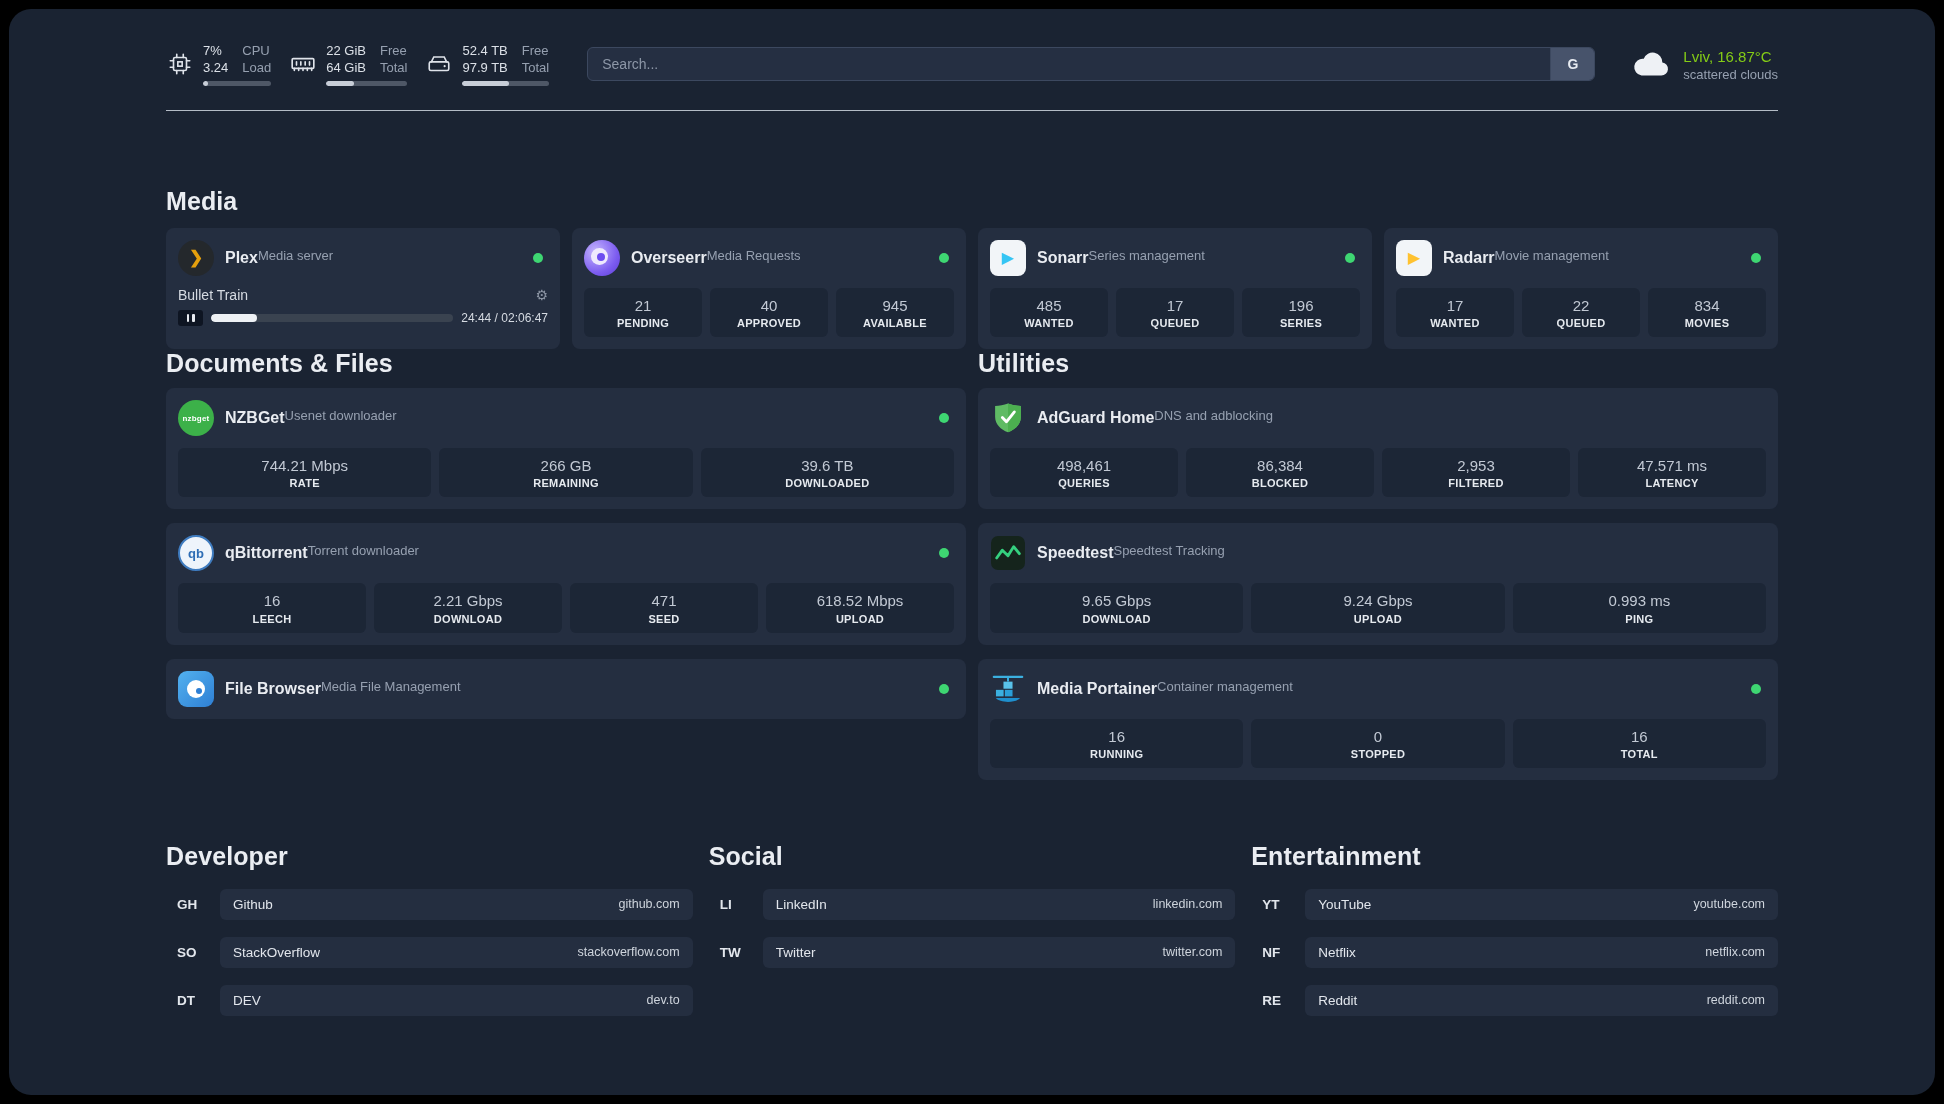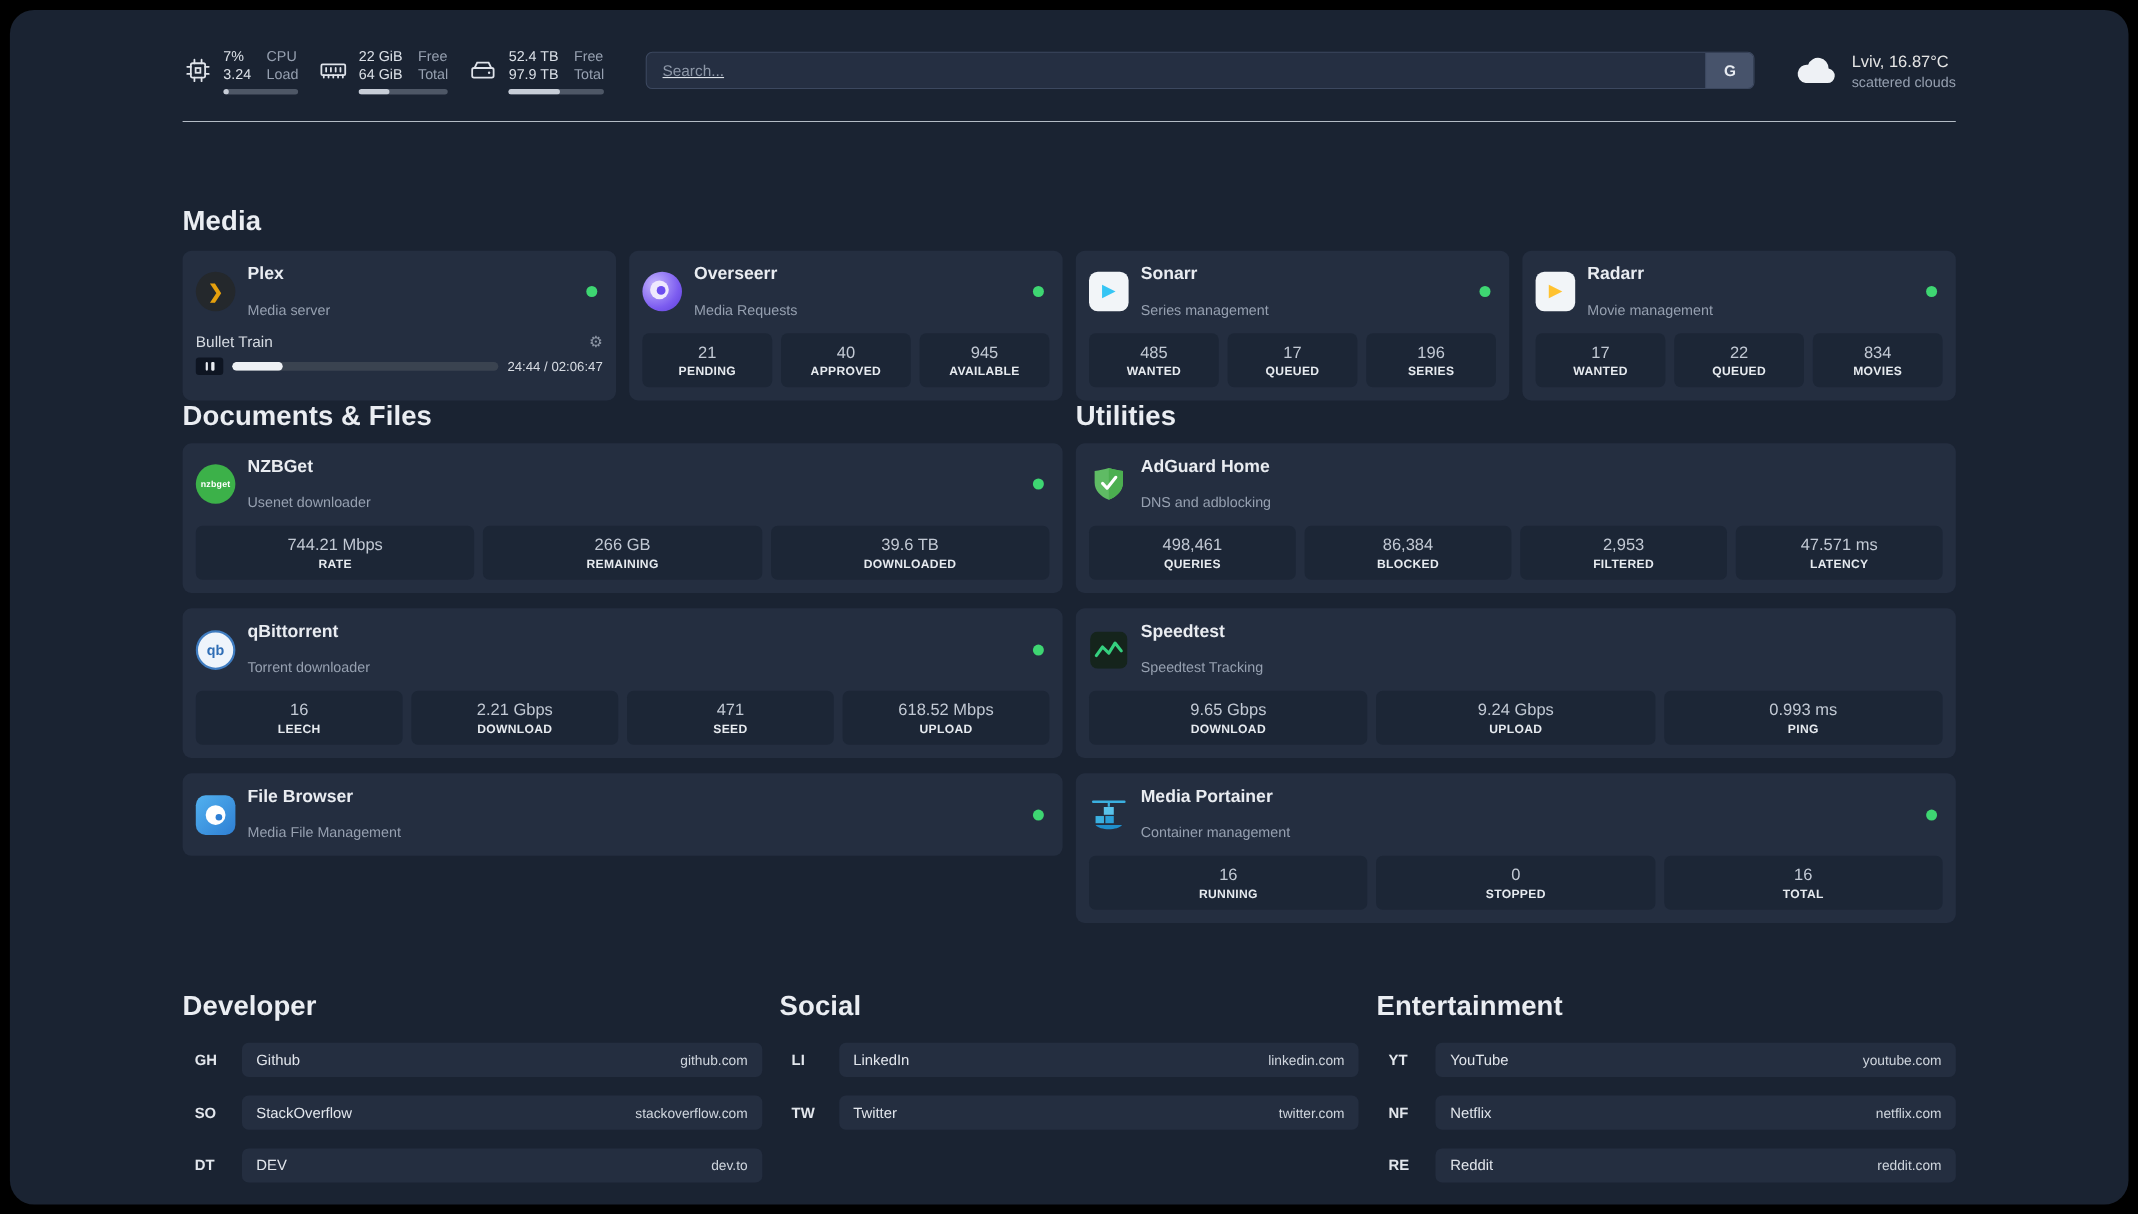--- a/index.html
+++ b/index.html
@@ -27,45 +27,45 @@
   .res-icon svg{width:26px;height:26px;}
   .res-body{display:flex;flex-direction:column;}
   .res-rows{display:flex;gap:14px;}
   .res-col span{display:block;font-size:13px;line-height:1.3;white-space:nowrap;}
   .res-col.vals span{color:#dbe0e7;}
   .res-col.labs span{color:var(--muted);}
   .bar{height:5px;background:var(--bar-track);border-radius:3px;margin-top:4px;overflow:hidden;}
   .bar .fill{height:100%;background:var(--bar-fill);border-radius:3px;}
 
   .search{display:flex;flex:1;margin:0 36px 0 38px;height:34px;background:#252f42;border:1px solid #3c485f;border-radius:6px;overflow:hidden;align-items:stretch;}
-  .search input{flex:1;background:transparent;border:none;outline:none;color:#dfe4ea;padding:0 14px;font-size:14px;font-family:"Liberation Sans",sans-serif;text-decoration:underline;}
+  .search input{flex:1;background:transparent;border:none;outline:none;color:#dfe4ea;padding:0 14px;font-size:14px;font-family:"Liberation Sans",sans-serif;}
   .search input::placeholder{color:#8d97a7;}
   .search .g{width:44px;background:#47536b;color:#e8ecf2;border:none;border-left:1px solid #3c485f;font-size:14px;font-weight:700;cursor:pointer;font-family:"Liberation Sans",sans-serif;}
 
   .weather{display:flex;align-items:center;gap:10px;}
   .weather svg{width:42px;height:32px;}
-  .w-loc{font-size:15px;color:#e5e5e5;line-height:1.35;}
+  .w-loc{font-size:15px;color:#84cc16;line-height:1.35;}
   .w-cond{font-size:13px;color:var(--muted);}
 
   .divider{border:none;border-top:1px solid rgba(219,226,235,0.8);margin-top:24px;}
 
   
   .sec-title{font-size:25px;font-weight:600;color:#eaedf2;letter-spacing:0.1px;}
   .section-media{margin-top:76px;}
   .section-media .sec-title{margin-bottom:12px;}
   .media-grid{display:grid;grid-template-columns:repeat(4,1fr);gap:12px;}
 
   .two-col{display:grid;grid-template-columns:1fr 1fr;gap:12px;}
   .two-col .sec-title{margin-bottom:10px;}
   .stack{display:flex;flex-direction:column;gap:14px;}
 
   
   .card{background:var(--card);border-radius:8px;padding:12px;display:flex;flex-direction:column;cursor:pointer;}
   .card-head{display:flex;align-items:center;gap:11px;}
-  .svc-meta{display:flex;flex-direction:column;gap:14px;}
+  .svc-meta{display:flex;flex-direction:row;}
   .svc-name{font-size:16px;font-weight:600;color:#e9ecf1;line-height:1.25;}
   .svc-desc{font-size:13px;color:var(--muted);line-height:1.3;}
   .dot{width:10px;height:10px;border-radius:50%;background:var(--green);margin-left:auto;margin-right:5px;flex:0 0 10px;}
   .stats{display:flex;gap:8px;margin-top:12px;}
   .stat{flex:1;background:var(--tile);border-radius:6px;padding:8px 4px;text-align:center;}
   .stat-value{font-size:15px;color:var(--muted2);line-height:1.35;white-space:nowrap;text-align:center;}
   .stat-label{font-size:11px;font-weight:700;color:#e6eaef;letter-spacing:0.3px;margin-top:1px;white-space:nowrap;}
 
   
   .svc-icon{width:36px;height:36px;flex:0 0 36px;display:grid;place-items:center;position:relative;}

